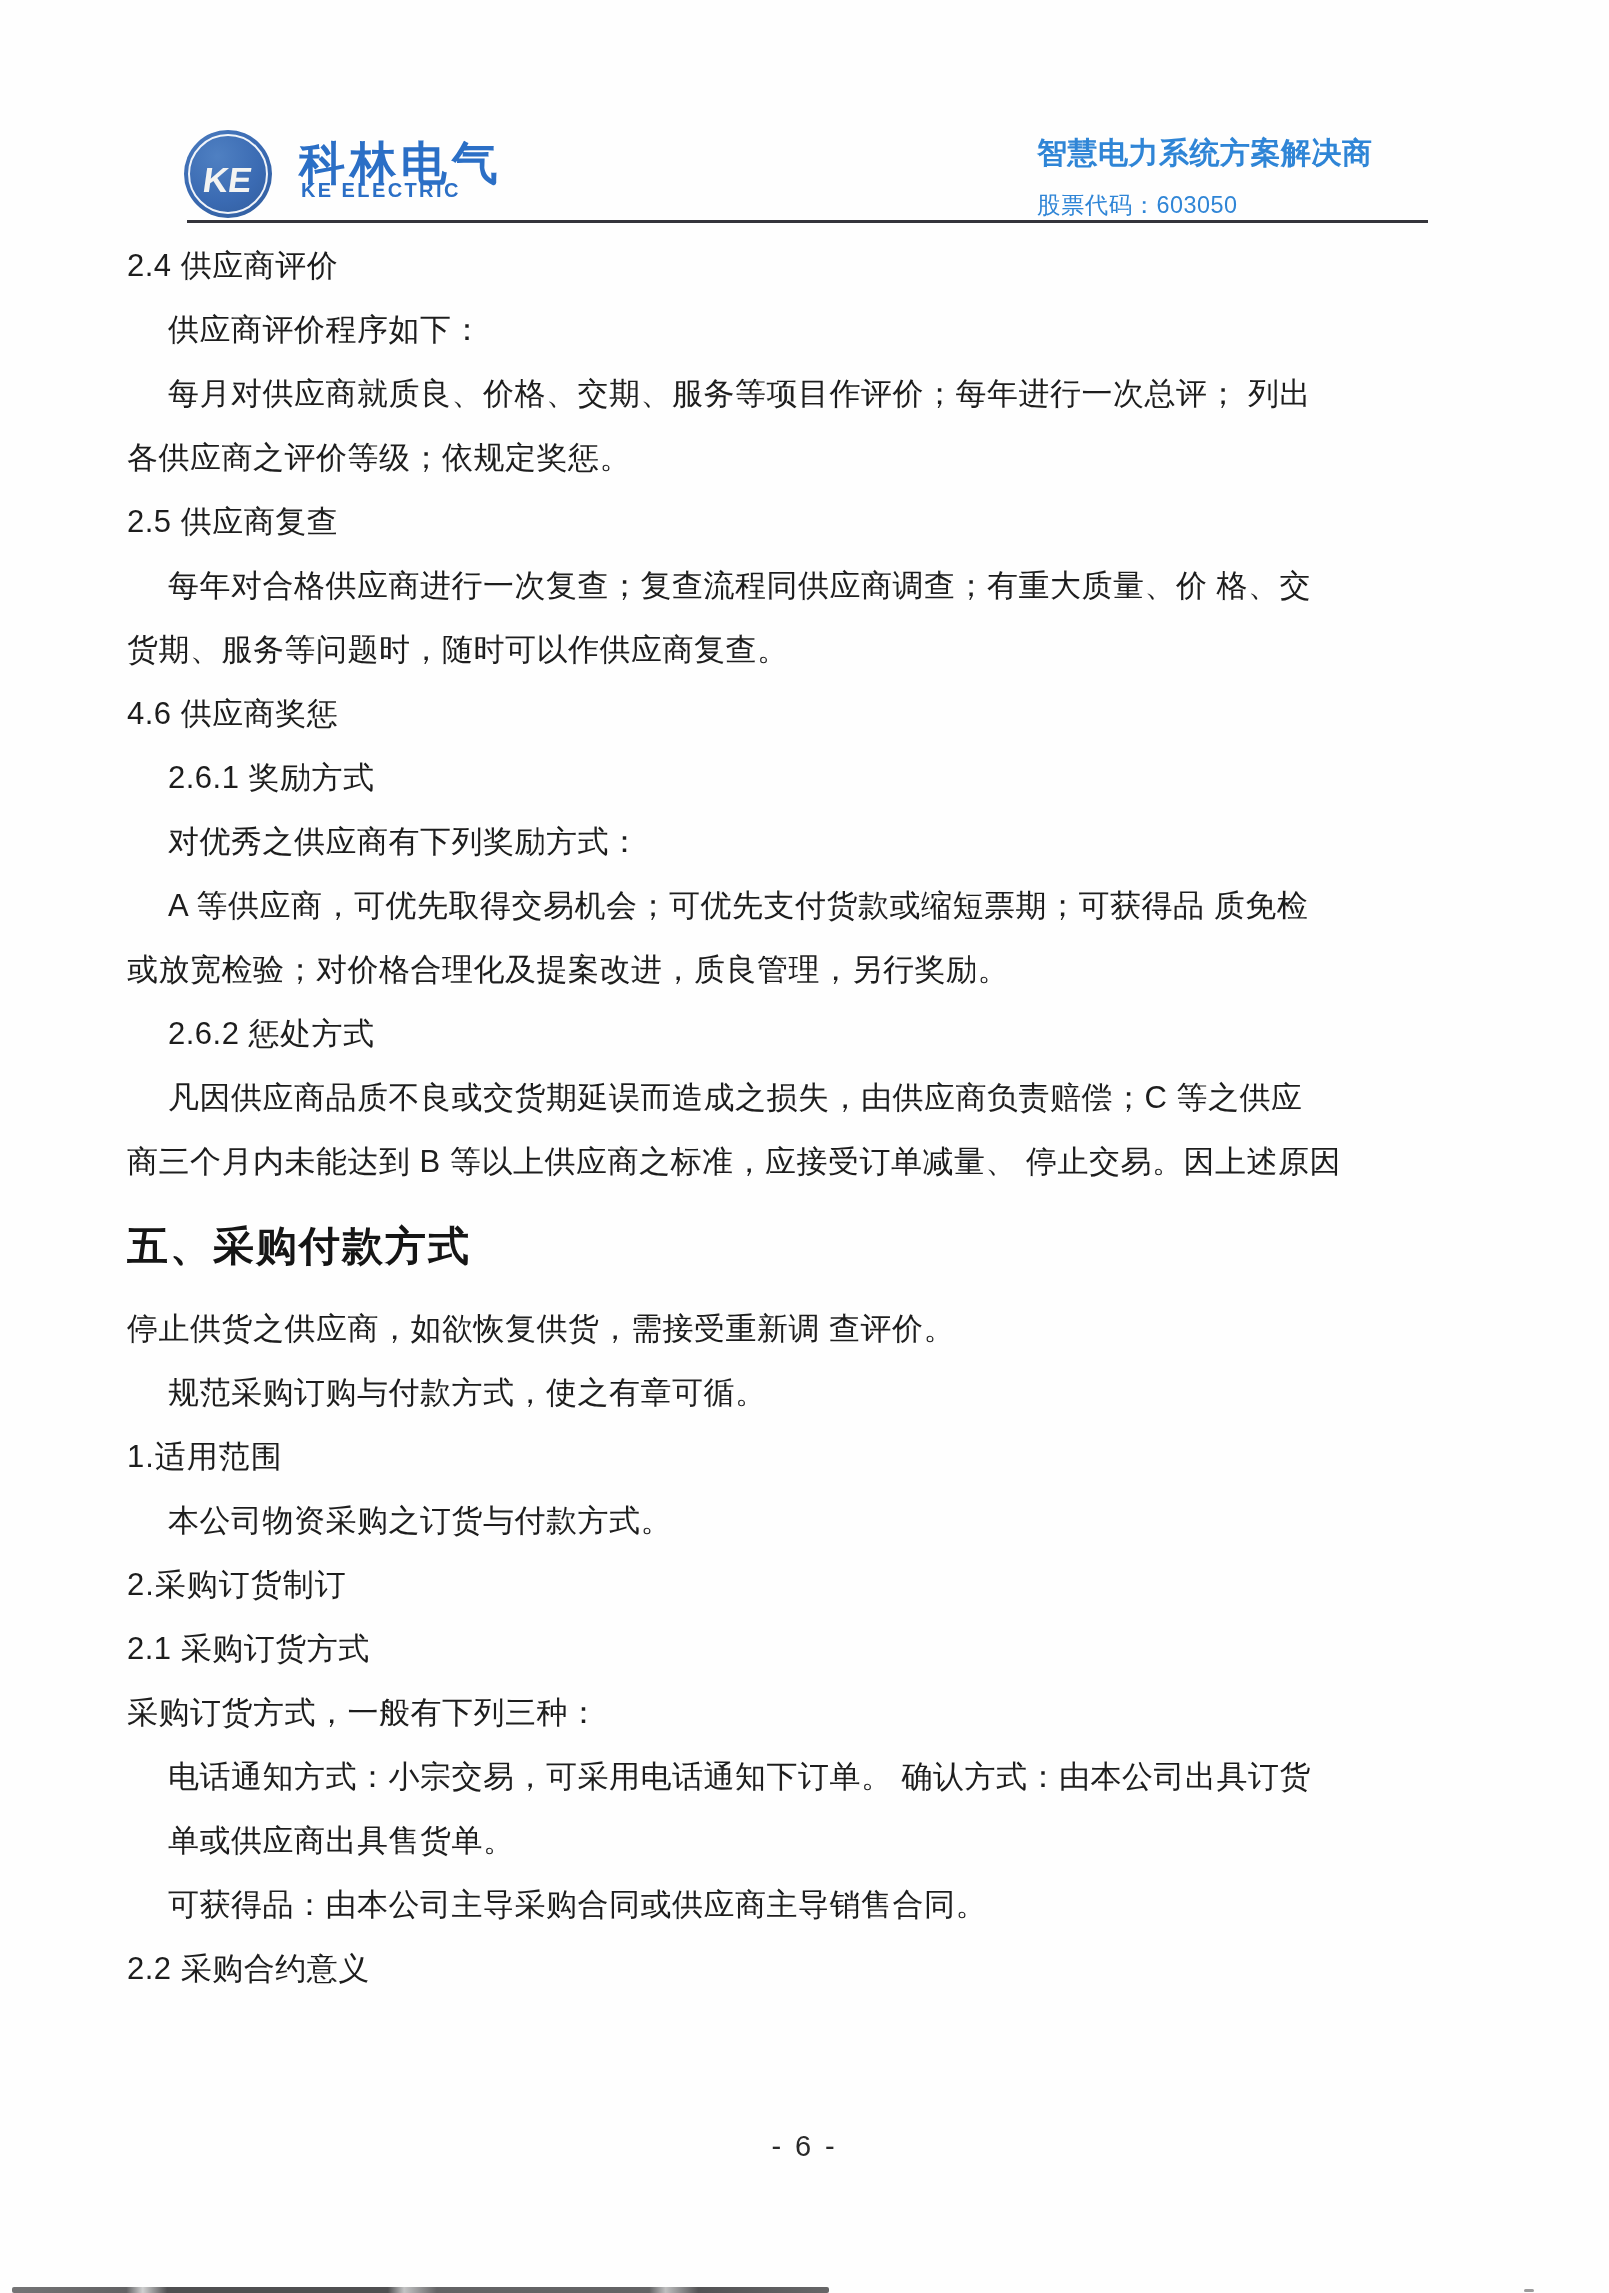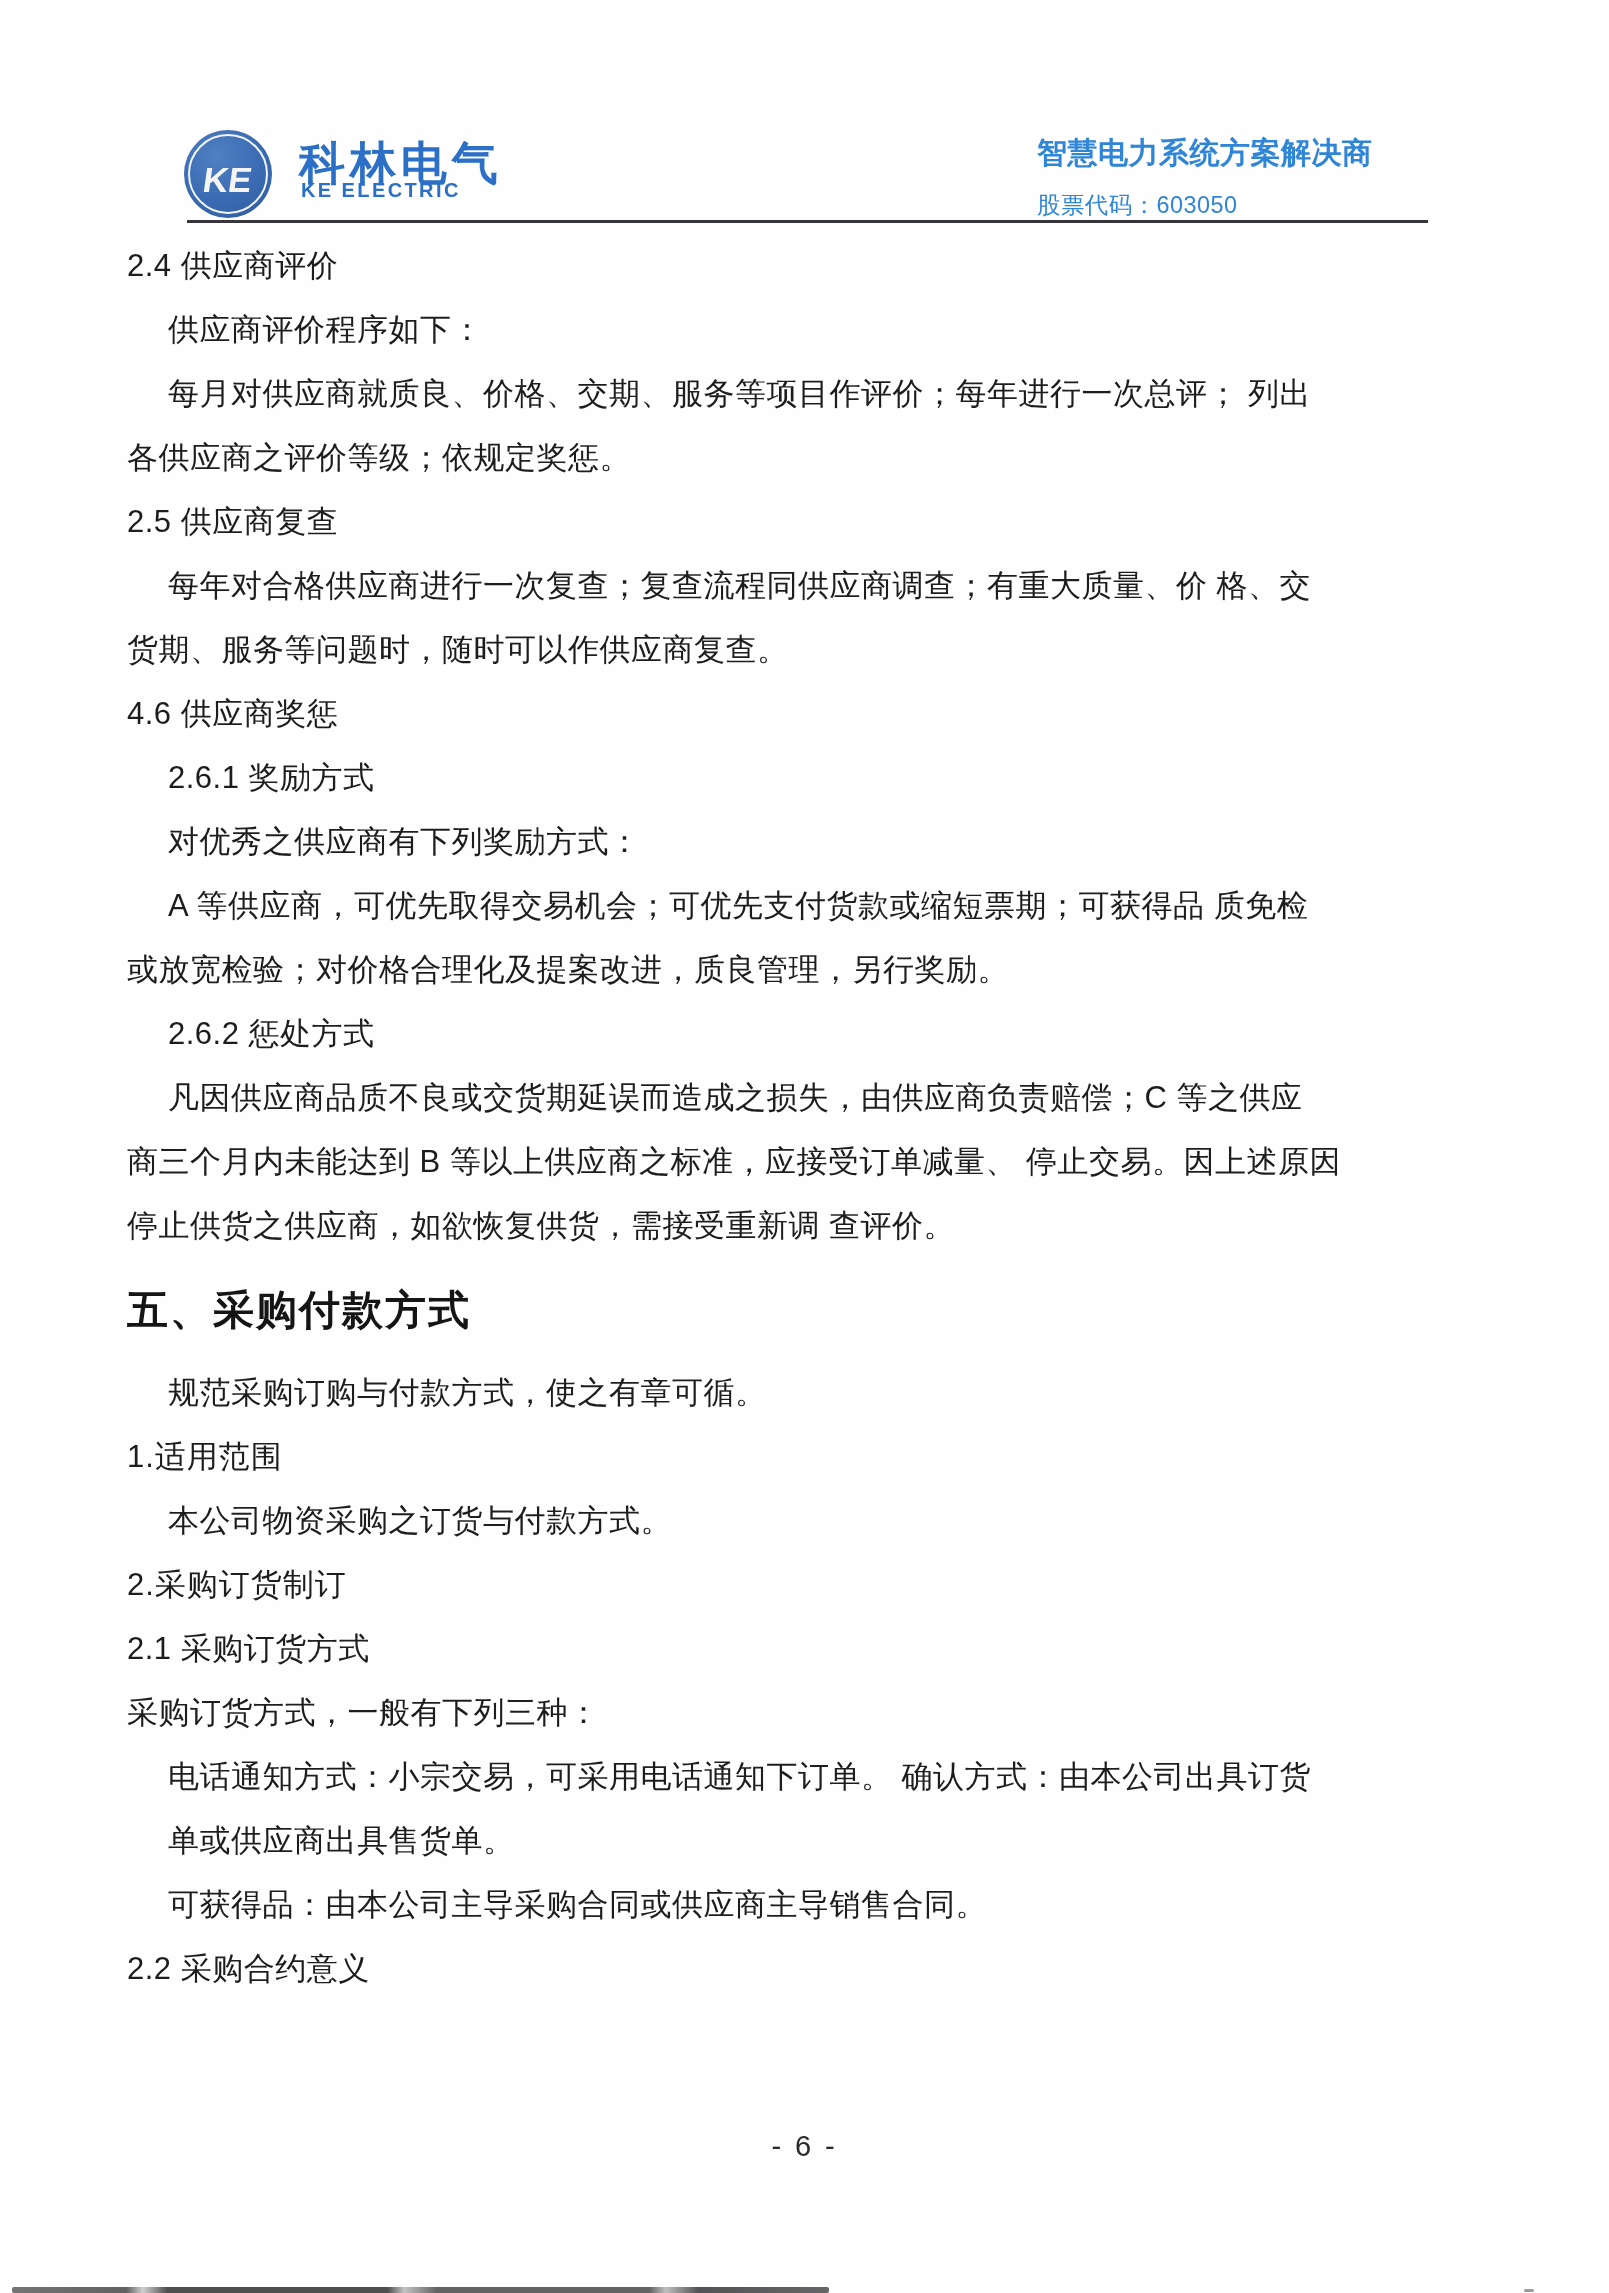--- a/index.html
+++ b/index.html
@@ -184,22 +184,22 @@
       <div class="line body indent">每年对合格供应商进行一次复查；复查流程同供应商调查；有重大质量、价 格、交</div>
       <div class="line body">货期、服务等问题时，随时可以作供应商复查。</div>
       <div class="line body">4.6 供应商奖惩</div>
       <div class="line body indent">2.6.1 奖励方式</div>
       <div class="line body indent">对优秀之供应商有下列奖励方式：</div>
       <div class="line body indent">A 等供应商，可优先取得交易机会；可优先支付货款或缩短票期；可获得品 质免检</div>
       <div class="line body">或放宽检验；对价格合理化及提案改进，质良管理，另行奖励。</div>
       <div class="line body indent">2.6.2 惩处方式</div>
       <div class="line body indent">凡因供应商品质不良或交货期延误而造成之损失，由供应商负责赔偿；C 等之供应</div>
       <div class="line body">商三个月内未能达到 B 等以上供应商之标准，应接受订单减量、 停止交易。因上述原因</div>
+      <div class="line heading">五、采购付款方式</div>
       <div class="line body">停止供货之供应商，如欲恢复供货，需接受重新调 查评价。</div>
-      <div class="line heading">五、采购付款方式</div>
       <div class="line body indent">规范采购订购与付款方式，使之有章可循。</div>
       <div class="line body-bold">1.适用范围</div>
       <div class="line body indent">本公司物资采购之订货与付款方式。</div>
       <div class="line body-bold">2.采购订货制订</div>
       <div class="line body">2.1 采购订货方式</div>
       <div class="line body">采购订货方式，一般有下列三种：</div>
       <div class="line body indent">电话通知方式：小宗交易，可采用电话通知下订单。 确认方式：由本公司出具订货</div>
       <div class="line body indent">单或供应商出具售货单。</div>
       <div class="line body indent">可获得品：由本公司主导采购合同或供应商主导销售合同。</div>
       <div class="line body">2.2 采购合约意义</div>

